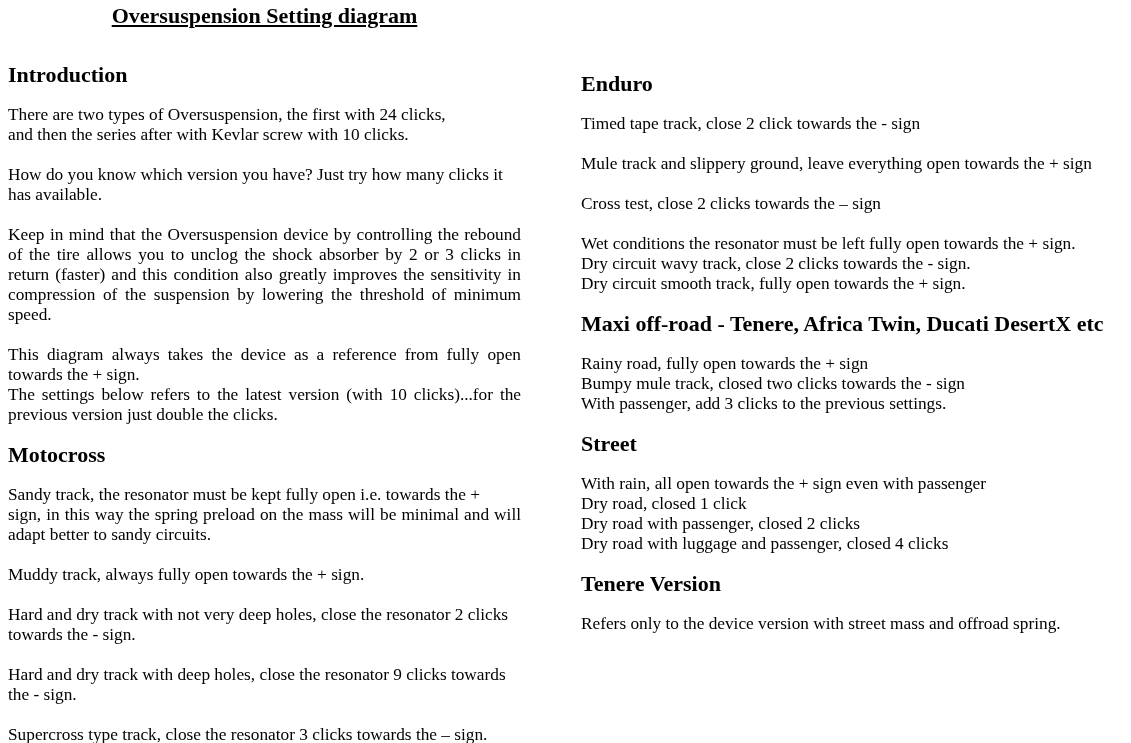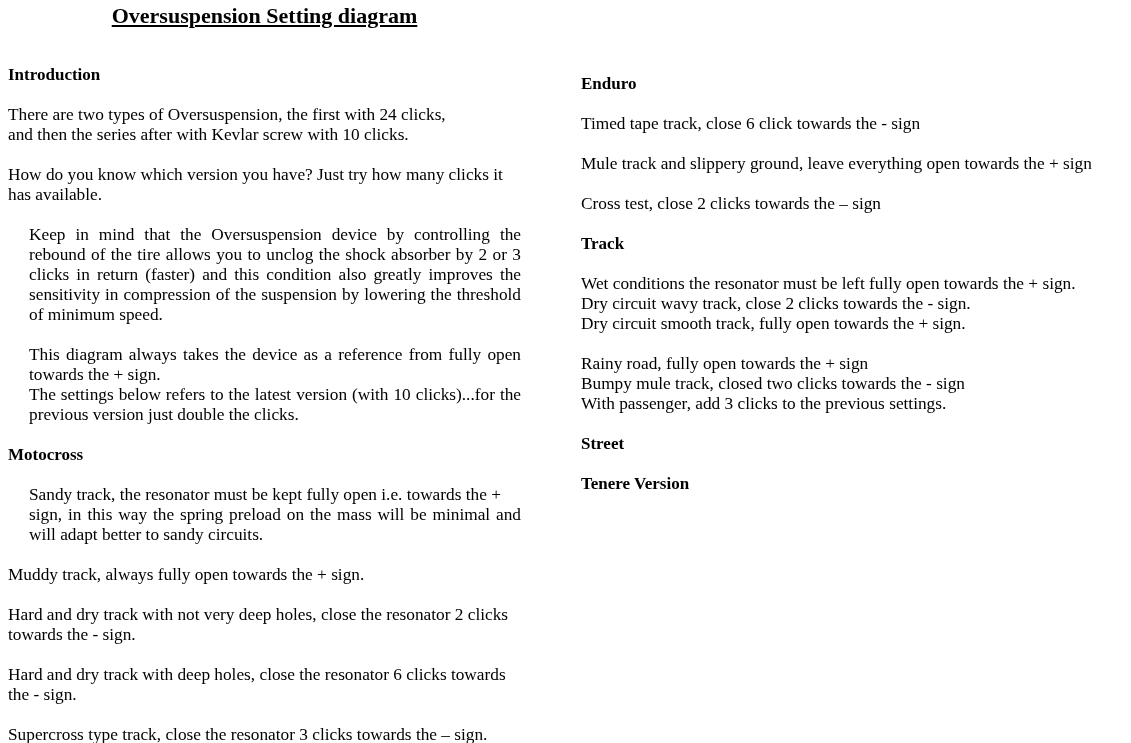--- a/index.html
+++ b/index.html
@@ -33,33 +33,32 @@
   }
   .doc-title {
     font-size: 22px;
     font-weight: bold;
     line-height: 26px;
     text-align: center;
     text-decoration: underline;
     margin: 3px 0 36px 0;
   }
   h2.sec-heading {
-    font-size: 17px;
+    font-size: 22px;
     font-weight: bold;
     line-height: 20px;
     margin: 20px 0;
   }
   p.para {
     line-height: 20px;
     margin: 20px 0;
     white-space: pre-line;
   }
   p.justify {
     text-align: justify;
-    margin-left: 21px;
   }
 </style>
 </head>
 <body>
 
 <div class="page">
 
   <div class="col-left">
     <h1 class="doc-title">Oversuspension Setting diagram</h1>
 
@@ -71,38 +70,43 @@
     <p class="para justify">Keep in mind that the Oversuspension device by controlling the rebound of the tire allows you to unclog the shock absorber by 2 or 3 clicks in return (faster) and this condition also greatly improves the sensitivity in compression of the suspension by lowering the threshold of minimum speed.</p>
     <p class="para justify">This diagram always takes the device as a reference from fully open towards the + sign.
 The settings below refers to the latest version (with 10 clicks)...for the previous version just double the clicks.</p>
 
     <h2 class="sec-heading">Motocross</h2>
     <p class="para justify">Sandy track, the resonator must be kept fully open i.e. towards the +
 sign, in this way the spring preload on the mass will be minimal and will adapt better to sandy circuits.</p>
     <p class="para">Muddy track, always fully open towards the + sign.</p>
     <p class="para">Hard and dry track with not very deep holes, close the resonator 2 clicks
 towards the - sign.</p>
-    <p class="para">Hard and dry track with deep holes, close the resonator 6 clicks towards
+    <p class="para">Hard and dry track with deep holes, close the resonator 9 clicks towards
 the - sign.</p>
     <p class="para">Supercross type track, close the resonator 3 clicks towards the – sign.</p>
   </div>
 
   <div class="col-right">
     <h2 class="sec-heading">Enduro</h2>
-    <p class="para">Timed tape track, close 6 click towards the - sign</p>
+    <p class="para">Timed tape track, close 2 click towards the - sign</p>
     <p class="para">Mule track and slippery ground, leave everything open towards the + sign</p>
     <p class="para">Cross test, close 2 clicks towards the – sign</p>
 
-    <h2 class="sec-heading">Track</h2>
     <p class="para">Wet conditions the resonator must be left fully open towards the + sign.
 Dry circuit wavy track, close 2 clicks towards the - sign.
 Dry circuit smooth track, fully open towards the + sign.</p>
 
+    <h2 class="sec-heading">Maxi off-road - Tenere, Africa Twin, Ducati DesertX etc</h2>
     <p class="para">Rainy road, fully open towards the + sign
 Bumpy mule track, closed two clicks towards the - sign
 With passenger, add 3 clicks to the previous settings.</p>
 
     <h2 class="sec-heading">Street</h2>
+    <p class="para">With rain, all open towards the + sign even with passenger
+Dry road, closed 1 click
+Dry road with passenger, closed 2 clicks
+Dry road with luggage and passenger, closed 4 clicks</p>
 
     <h2 class="sec-heading">Tenere Version</h2>
+    <p class="para">Refers only to the device version with street mass and offroad spring.</p>
   </div>
 
 </div>
 
 </body></html>

